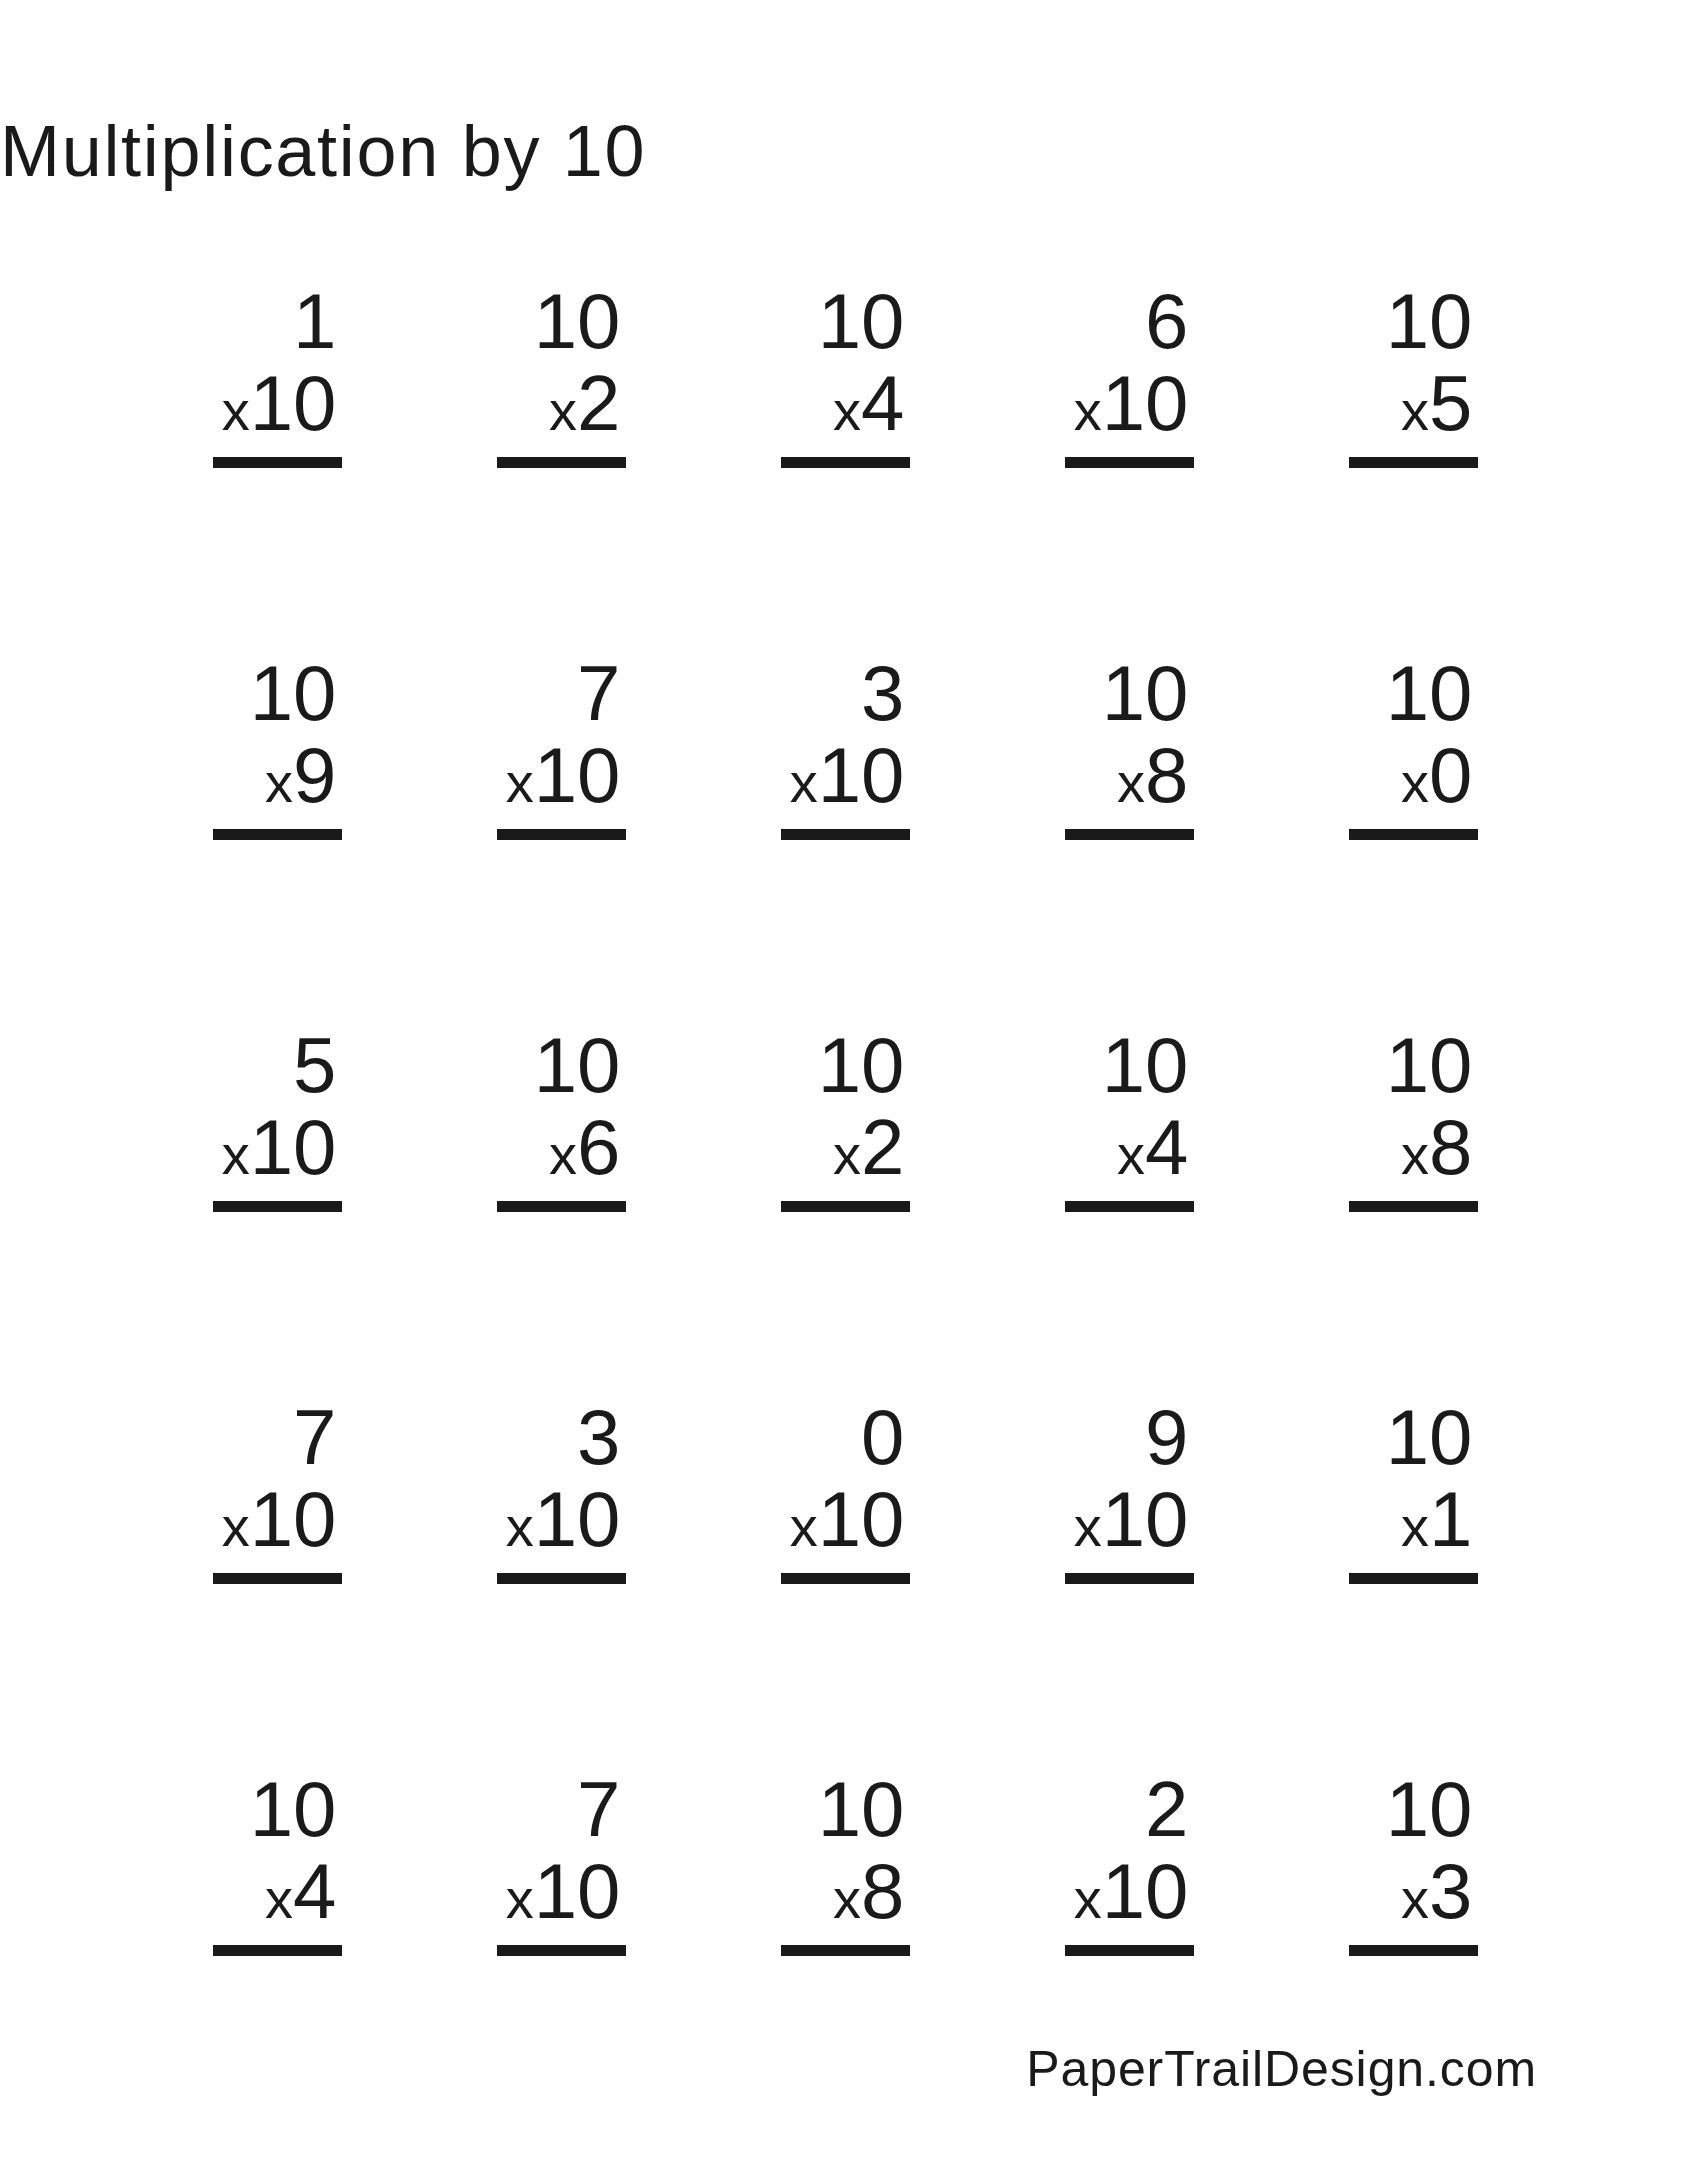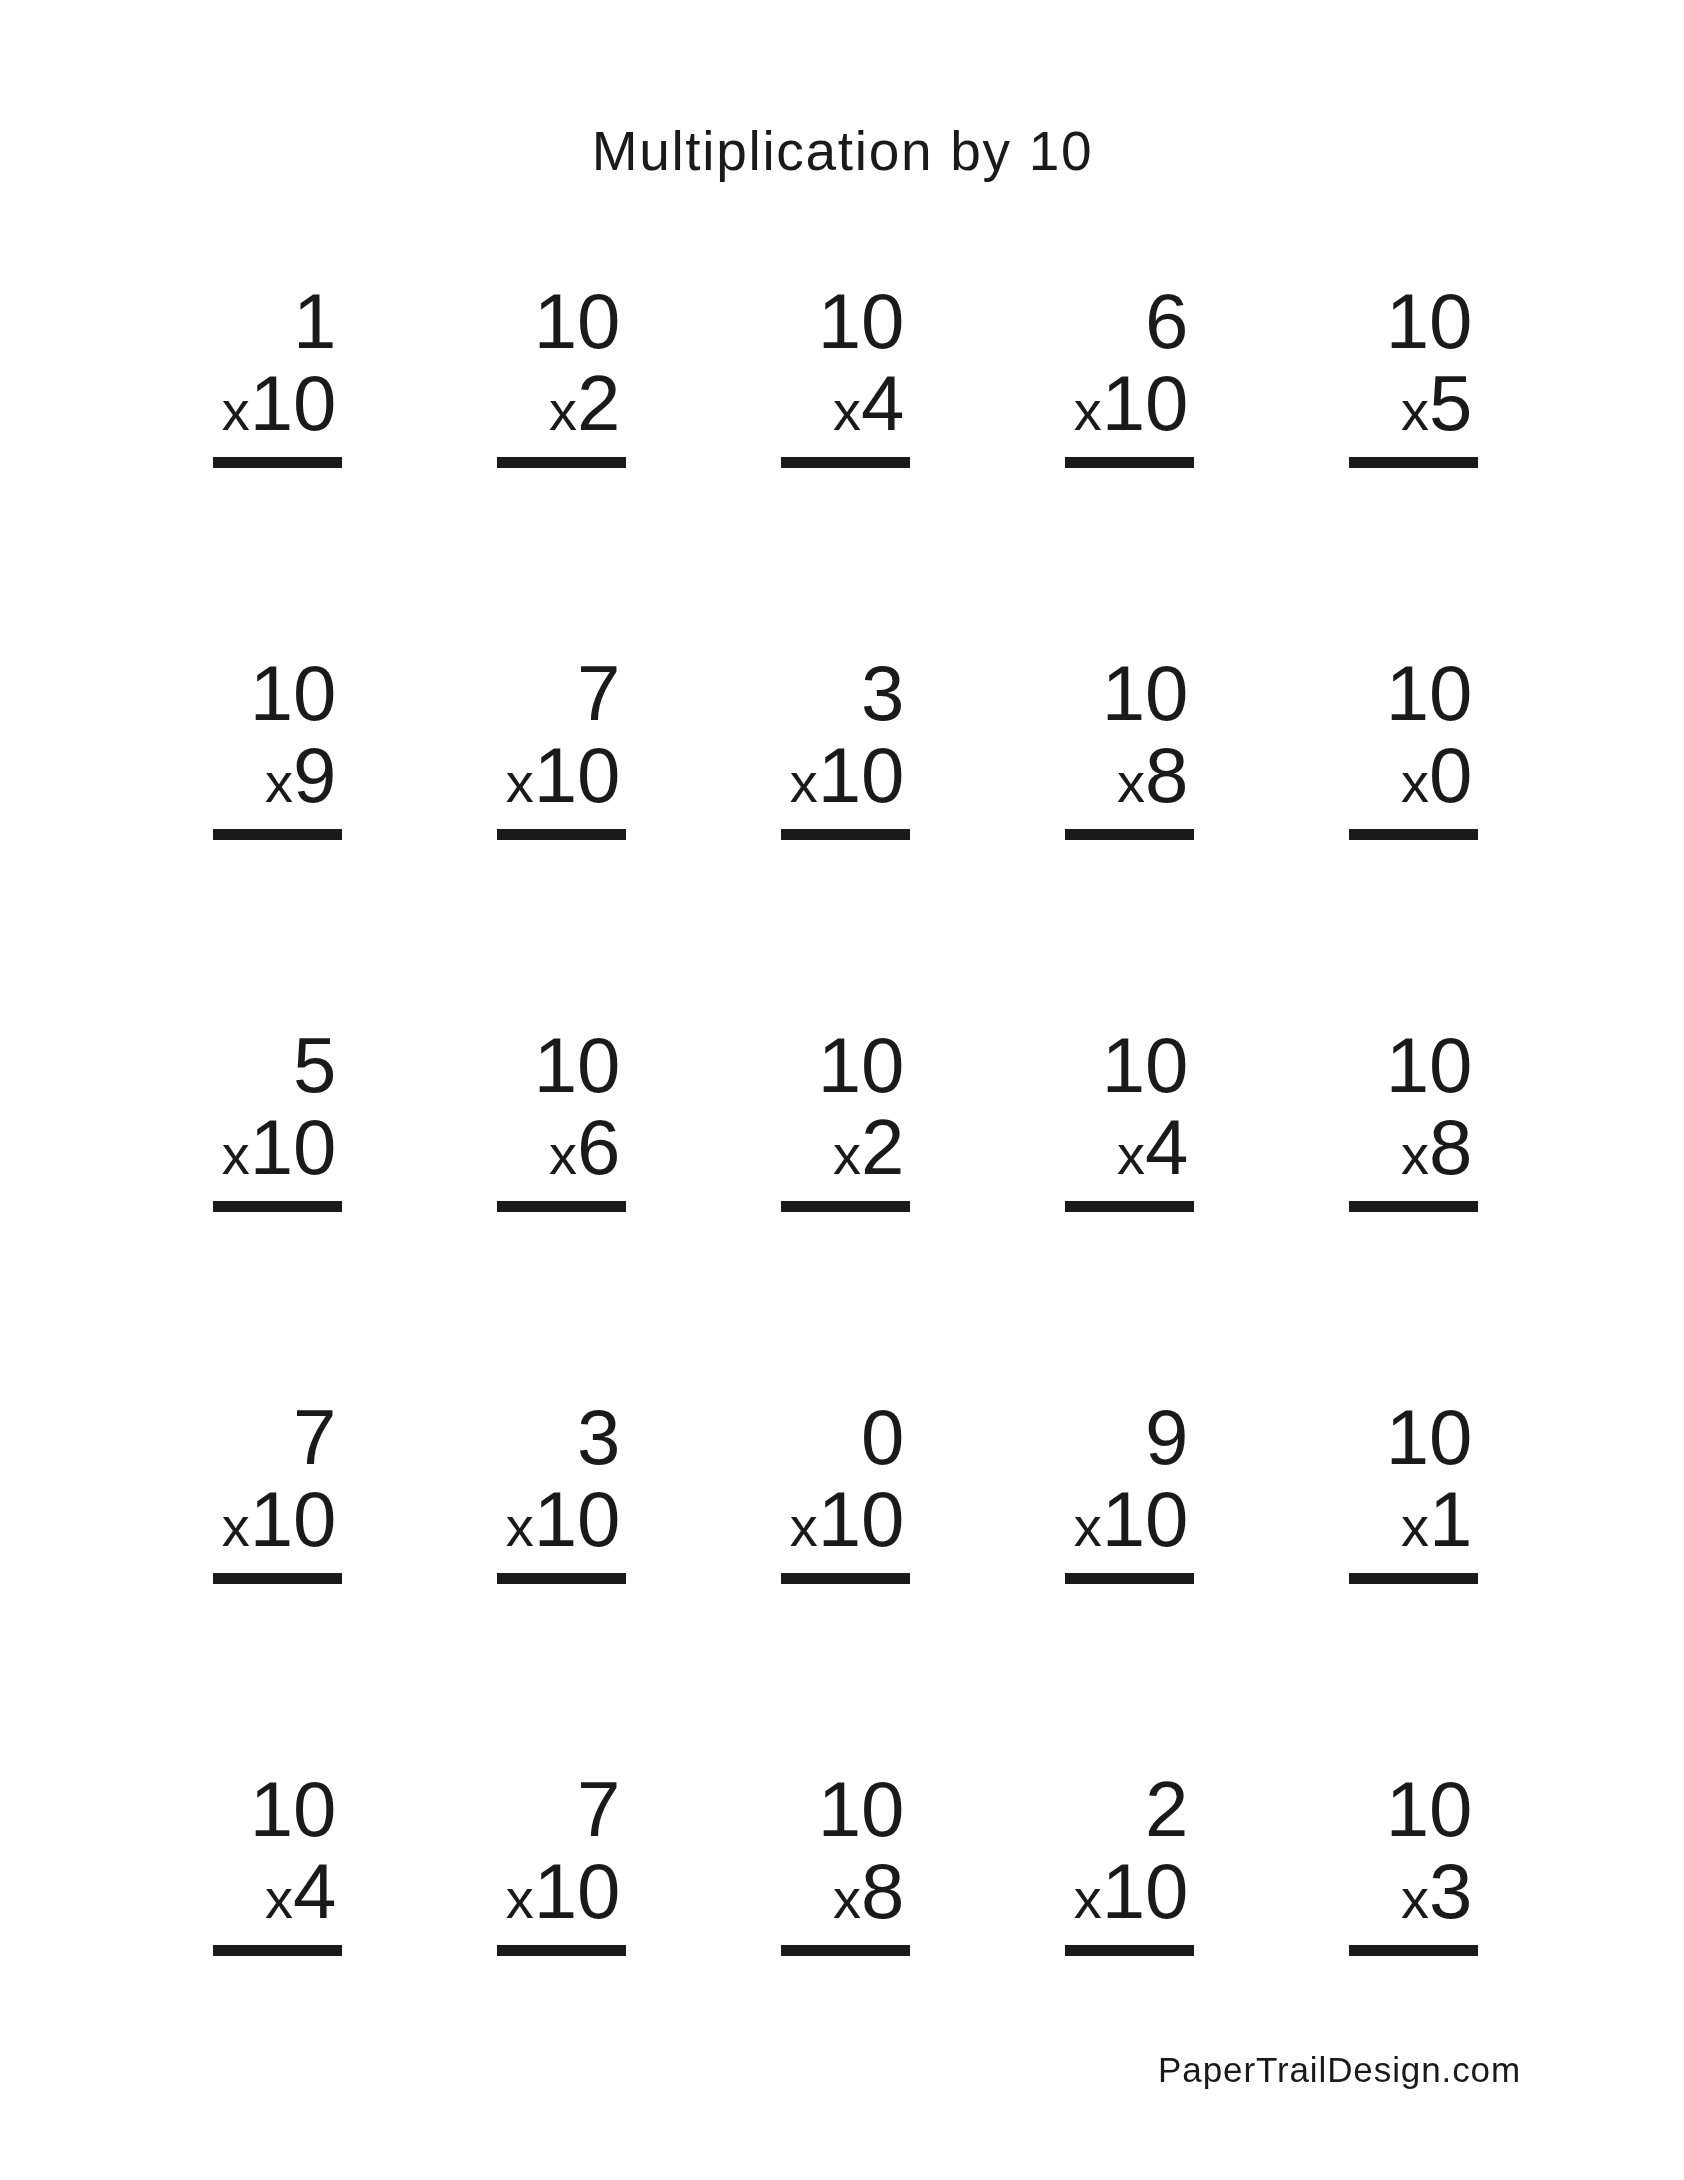--- a/index.html
+++ b/index.html
@@ -13,22 +13,21 @@
     background: #ffffff;
     font-family: "Liberation Sans", sans-serif;
     --ink: #1a1a1a;
     overflow: hidden;
   }
   .title {
     position: absolute;
     top: 119px;
     left: 0;
     width: 100%;
-    text-align: center;
-    font-size: 55px;
+    font-size: 72px;
     line-height: 65px;
     font-weight: 400;
     letter-spacing: 1.7px;
     color: var(--ink);
   }
   .grid {
     position: absolute;
     left: 135px;
     top: 280px;
     width: 1418px;
@@ -53,22 +52,22 @@
   }
   .answer-line {
     height: 0;
     width: 129px;
     margin-top: 5.1px;
     border-bottom: 11px solid var(--ink);
   }
   .footer {
     position: absolute;
     top: 2044px;
-    right: 164px;
-    font-size: 35px;
+    right: 148px;
+    font-size: 50px;
     line-height: 51px;
     letter-spacing: 0.9px;
     color: var(--ink);
   }
 </style>
 </head>
 <body style="--ink: #1a1a1a; background: rgb(255, 255, 255);">
 
 <div class="title">Multiplication by 10</div>
 

